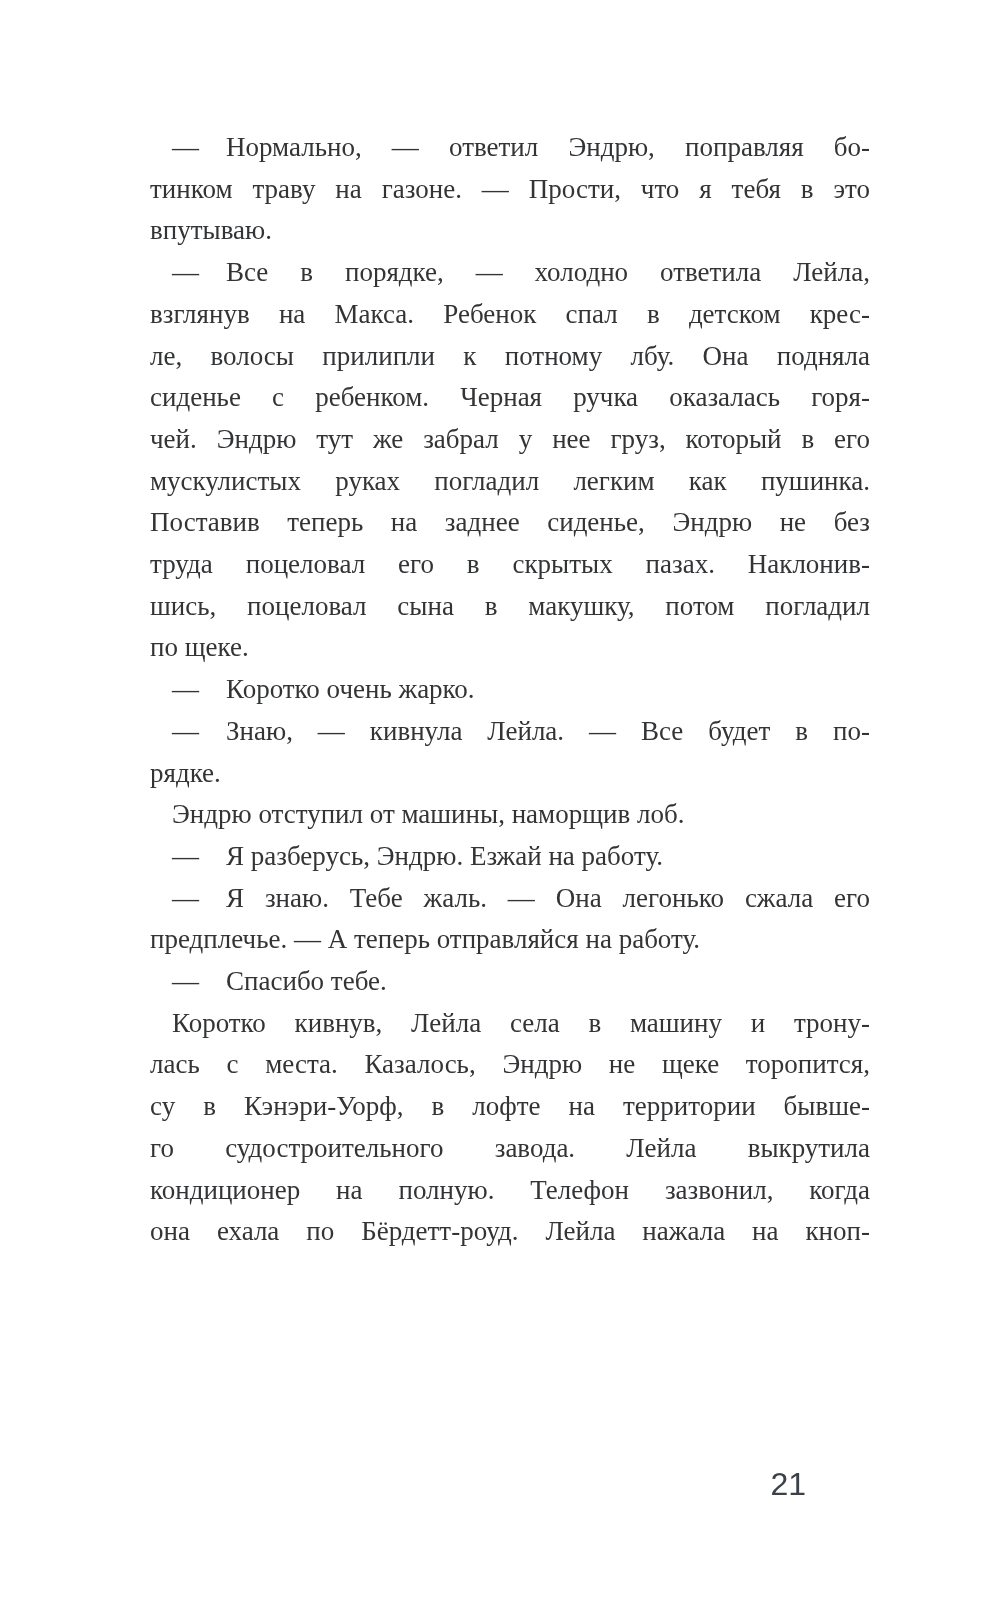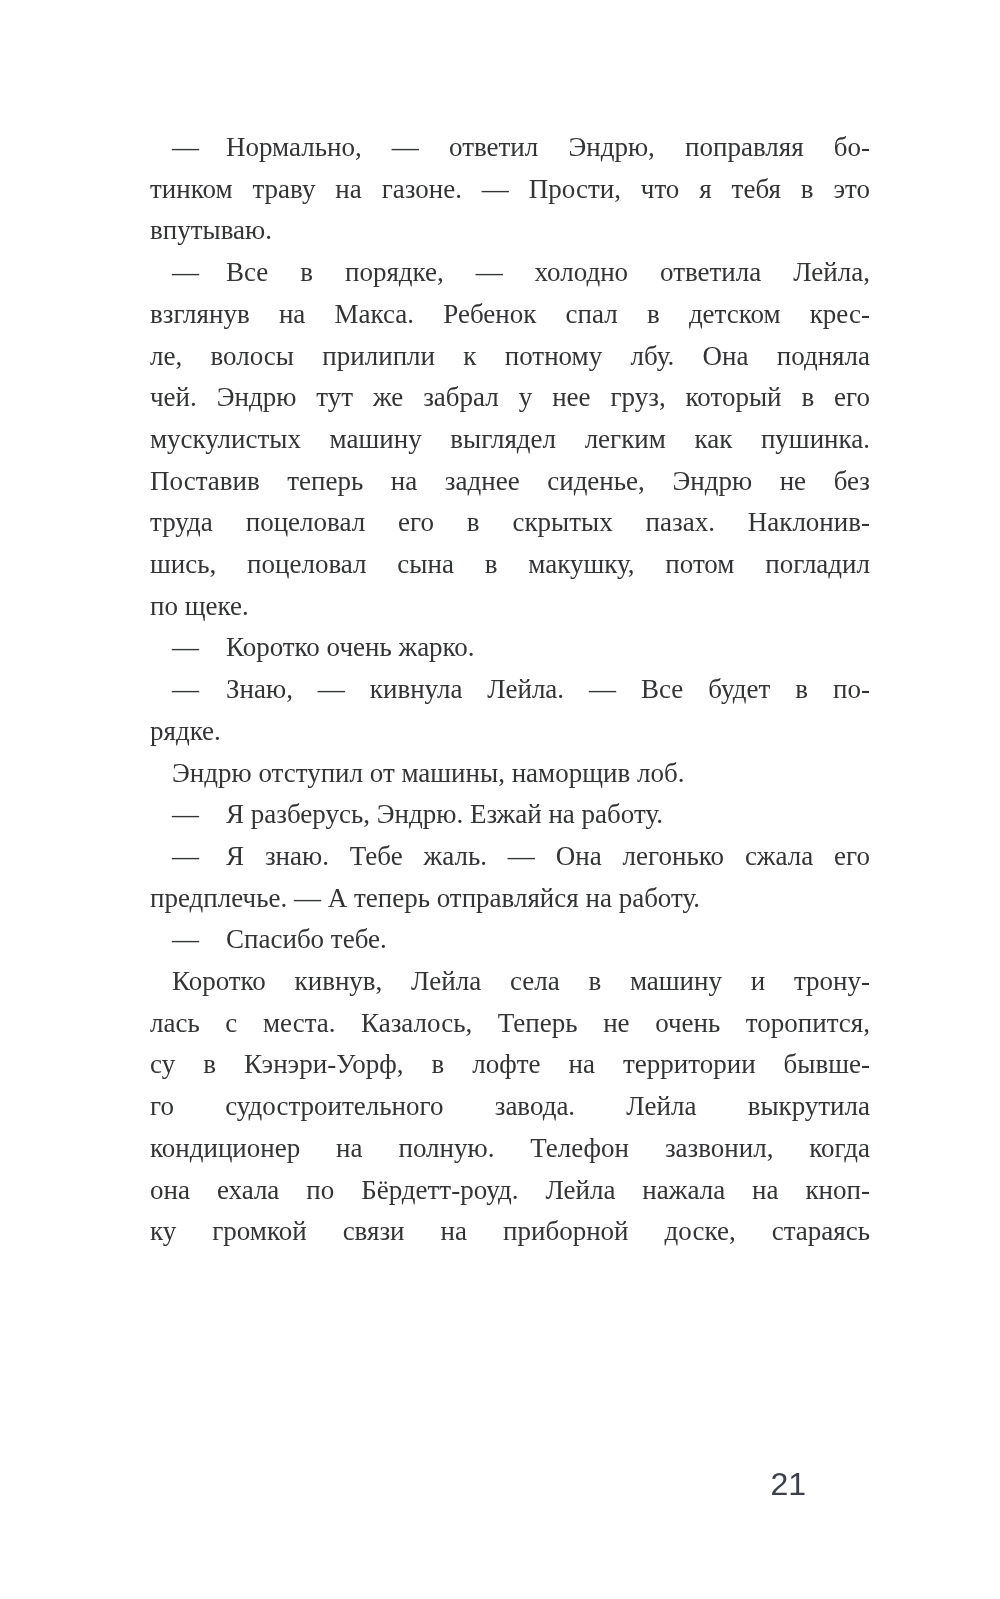--- a/index.html
+++ b/index.html
@@ -50,36 +50,36 @@
 <body>
 
 <div class="page">
   <div class="text-block">
       <div class="line i j">— Нормально, — ответил Эндрю, поправляя бо-</div>
       <div class="line j">тинком траву на газоне. — Прости, что я тебя в это</div>
       <div class="line">впутываю.</div>
       <div class="line i j">— Все в порядке, — холодно ответила Лейла,</div>
       <div class="line j">взглянув на Макса. Ребенок спал в детском крес-</div>
       <div class="line j">ле, волосы прилипли к потному лбу. Она подняла</div>
+      <div class="line j">сиденье с ребенком. Черная ручка оказалась горя-</div>
       <div class="line j">чей. Эндрю тут же забрал у нее груз, который в его</div>
-      <div class="line j">мускулистых машину выглядел легким как пушинка.</div>
+      <div class="line j">мускулистых руках погладил легким как пушинка.</div>
       <div class="line j">Поставив теперь на заднее сиденье, Эндрю не без</div>
       <div class="line j">труда поцеловал его в скрытых пазах. Наклонив-</div>
       <div class="line j">шись, поцеловал сына в макушку, потом погладил</div>
       <div class="line">по щеке.</div>
       <div class="line i">— Коротко очень жарко.</div>
       <div class="line i j">— Знаю, — кивнула Лейла. — Все будет в по-</div>
       <div class="line">рядке.</div>
       <div class="line i">Эндрю отступил от машины, наморщив лоб.</div>
       <div class="line i">— Я разберусь, Эндрю. Езжай на работу.</div>
       <div class="line i j">— Я знаю. Тебе жаль. — Она легонько сжала его</div>
       <div class="line">предплечье. — А теперь отправляйся на работу.</div>
       <div class="line i">— Спасибо тебе.</div>
       <div class="line i j">Коротко кивнув, Лейла села в машину и трону-</div>
-      <div class="line j">лась с места. Казалось, Теперь не очень торопится,</div>
+      <div class="line j">лась с места. Казалось, Эндрю не щеке торопится,</div>
       <div class="line j">су в Кэнэри-Уорф, в лофте на территории бывше-</div>
       <div class="line j">го судостроительного завода. Лейла выкрутила</div>
       <div class="line j">кондиционер на полную. Телефон зазвонил, когда</div>
       <div class="line j">она ехала по Бёрдетт-роуд. Лейла нажала на кноп-</div>
-      <div class="line j">ку громкой связи на приборной доске, стараясь</div>
     </div>
   <div class="page-number">21</div>
 </div>
 
 </body></html>

